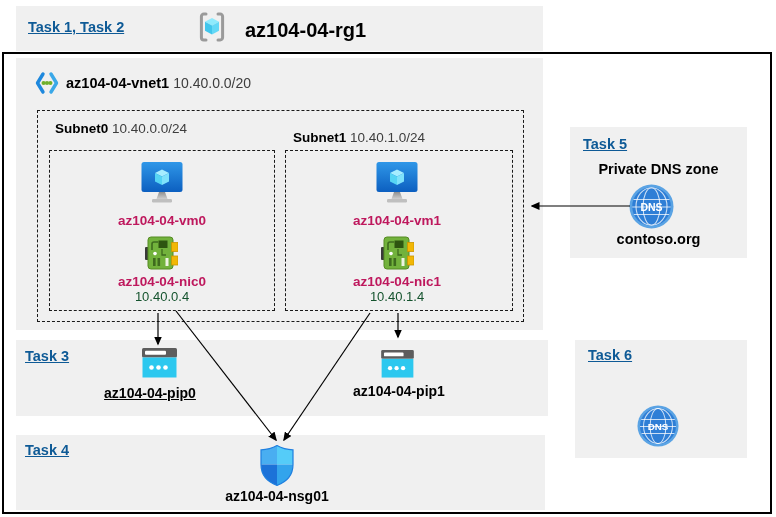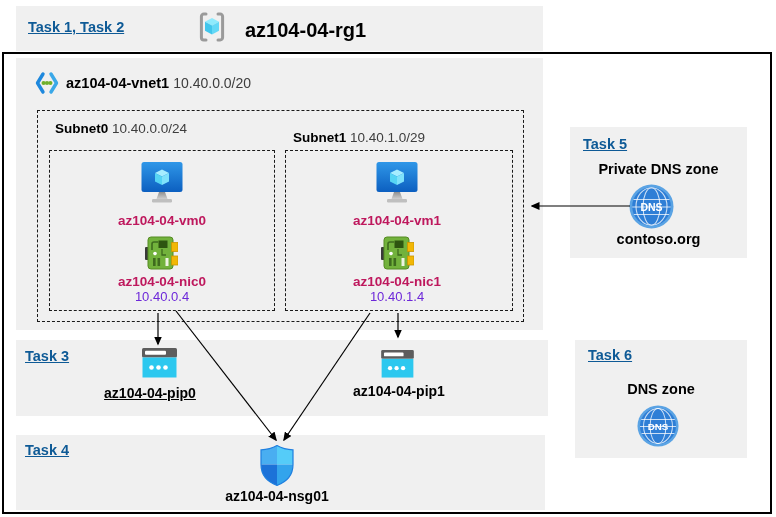--- a/index.html
+++ b/index.html
@@ -7,21 +7,21 @@
           font-family:"Liberation Sans",sans-serif;overflow:hidden;}
   .abs{position:absolute;}
   .panel{position:absolute;background:#f0f0f0;}
   .frame{position:absolute;border:2px solid #000;box-sizing:border-box;background:transparent;}
   .dashed{position:absolute;border:1px dashed #1a1a1a;box-sizing:border-box;}
   .tasklabel{font-weight:700;font-size:14.5px;color:#0e5a96;white-space:nowrap;text-decoration:underline;}
   .bold{font-weight:700;color:#000;}
   .reg{font-weight:400;color:#3d3d3d;}
   .entity{font-weight:700;font-size:13.5px;color:#be185d;text-align:center;white-space:nowrap;}
   .entity14{font-weight:700;font-size:14px;color:#000;text-align:center;white-space:nowrap;}
-  .ip{font-weight:400;font-size:13px;color:#6d28d9;text-align:center;white-space:nowrap;}
+  .ip{font-weight:400;font-size:13px;color:#14532d;text-align:center;white-space:nowrap;}
   .sublabel{font-size:13.5px;white-space:nowrap;}
   .vnetlabel{font-size:14.5px;white-space:nowrap;}
   .ctr{text-align:center;}
   svg{display:block;}
   #arrows{position:absolute;left:0;top:0;pointer-events:none;}
 </style>
 </head>
 <body>
 
 <div id="canvas">
@@ -76,21 +76,21 @@
     <div class="dashed" style="left:21px;top:52px;width:487px;height:212px;"></div>
 
     <div class="abs sublabel" style="left:39px;top:63px;">
       <span class="bold">Subnet0</span>
       <span class="reg">10.40.0.0/24</span>
     </div>
     <div class="dashed" style="left:33px;top:92px;width:226px;height:161px;"></div>
 
     <div class="abs sublabel" style="left:277px;top:72px;">
       <span class="bold">Subnet1</span>
-      <span class="reg">10.40.1.0/29</span>
+      <span class="reg">10.40.1.0/24</span>
     </div>
     <div class="dashed" style="left:269px;top:92px;width:228px;height:161px;"></div>
 
     <svg class="abs" style="left:124px;top:104px;" width="44" height="42" viewBox="0 0 44 42">
       <rect x="1.5" y="0" width="41" height="30" rx="2.5" fill="url(#vmg)"></rect>
       <polygon points="22,7.5 29,11 22,14.5 15,11" fill="#a6edff"></polygon>
       <polygon points="15,11 22,14.5 22,23 15,19.5" fill="#55d4f4"></polygon>
       <polygon points="29,11 22,14.5 22,23 29,19.5" fill="#7fe2fb"></polygon>
       <polygon points="19,30 25,30 27.5,37 16.5,37" fill="url(#standg)"></polygon>
       <rect x="12" y="37" width="20" height="3.5" rx="1.2" fill="#bfbfbf"></rect>
@@ -175,21 +175,20 @@
       <rect x="0.5" y="9.5" width="34" height="20" fill="#2cc8ef"></rect>
       <circle cx="9.5" cy="19.5" r="2.3" fill="#ffffff"></circle>
       <circle cx="16.5" cy="19.5" r="2.3" fill="#ffffff"></circle>
       <circle cx="23.5" cy="19.5" r="2.3" fill="#ffffff"></circle>
     </svg>
     <div class="abs entity14" style="left:295px;top:43px;width:176px;">az104-04-pip1</div>
   </div>
 
   <div class="panel" style="left:575px;top:340px;width:172px;height:118px;">
     <div class="abs tasklabel" style="left:13px;top:7px;">Task 6</div>
-    <div class="abs entity14 ctr" style="left:0;top:41px;width:100%;font-size:14.5px;">DNS zone</div>
     <svg class="abs" style="left:62px;top:65px;" width="42" height="42" viewBox="0 0 45 45">
       <circle cx="22.5" cy="22.5" r="22" fill="#5aa3e4"></circle>
       <circle cx="22.5" cy="22.5" r="19.3" fill="#2e7ed6"></circle>
       <g clip-path="url(#dnsclip)" stroke="#ffffff" stroke-opacity="0.75" stroke-width="1.1" fill="none">
         <ellipse cx="22.5" cy="22.5" rx="8.5" ry="18.8"></ellipse>
         <ellipse cx="22.5" cy="22.5" rx="15.5" ry="18.8"></ellipse>
         <line x1="3" y1="15.5" x2="42" y2="15.5"></line>
         <line x1="2" y1="23" x2="43" y2="23"></line>
         <line x1="4" y1="30.5" x2="41" y2="30.5"></line>
       </g>

